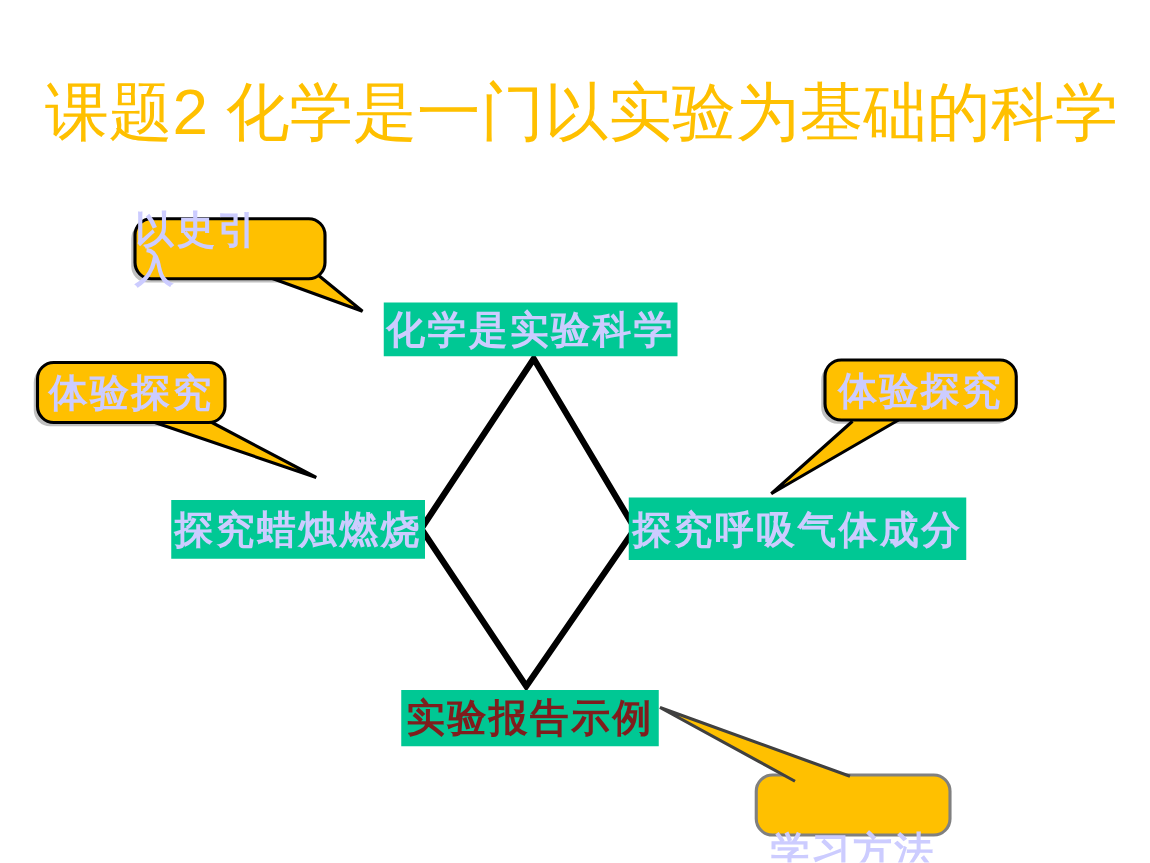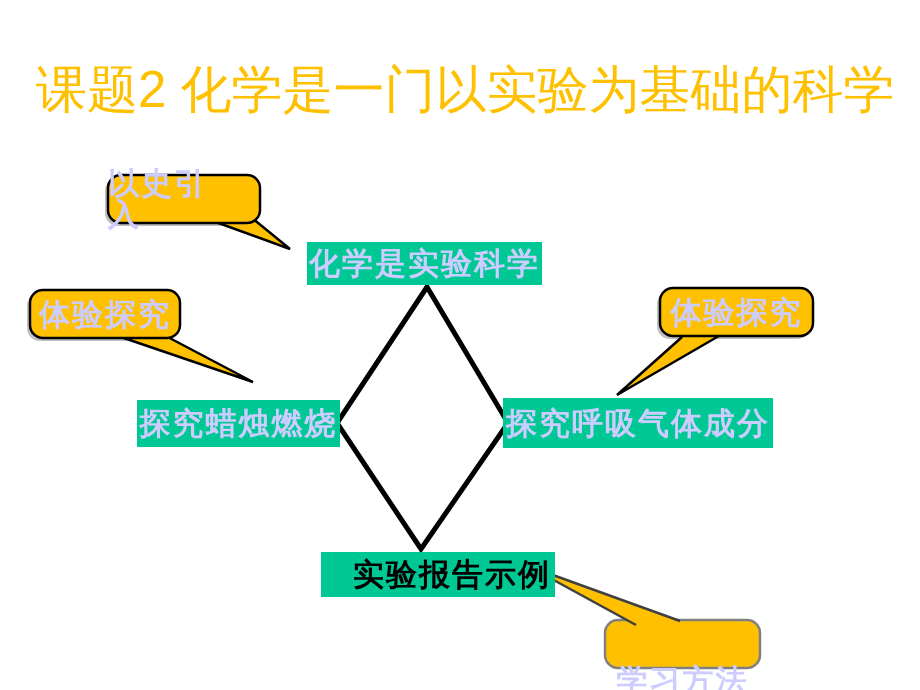--- a/index.html
+++ b/index.html
@@ -61,21 +61,21 @@
 
   <div class="node node-top" style="background-color: rgb(0, 200, 148); color: rgb(204, 204, 255);">
     <span>化学是实验科学</span>
   </div>
   <div class="node node-left" style="background-color: rgb(0, 200, 148); color: rgb(204, 204, 255);">
     <span>探究蜡烛燃烧</span>
   </div>
   <div class="node node-right" style="background-color: rgb(0, 200, 148); color: rgb(204, 204, 255); text-align: right;">
     <span>探究呼吸气体成分</span>
   </div>
-  <div class="node node-bottom" style="background-color: rgb(0, 200, 148); color: #000000; padding-left: 28px;">
+  <div class="node node-bottom" style="background-color: rgb(0, 200, 148); color: #7f1d1d;">
     <span>实验报告示例</span>
   </div>
 
   <div class="callout-label lbl-history" style="color: rgb(204, 204, 255);">
     <span>以史引入</span>
   </div>
   <div class="callout-label lbl-exp-left" style="color: rgb(204, 204, 255);">
     <span>体验探究</span>
   </div>
   <div class="callout-label lbl-exp-right" style="color: rgb(204, 204, 255);">

